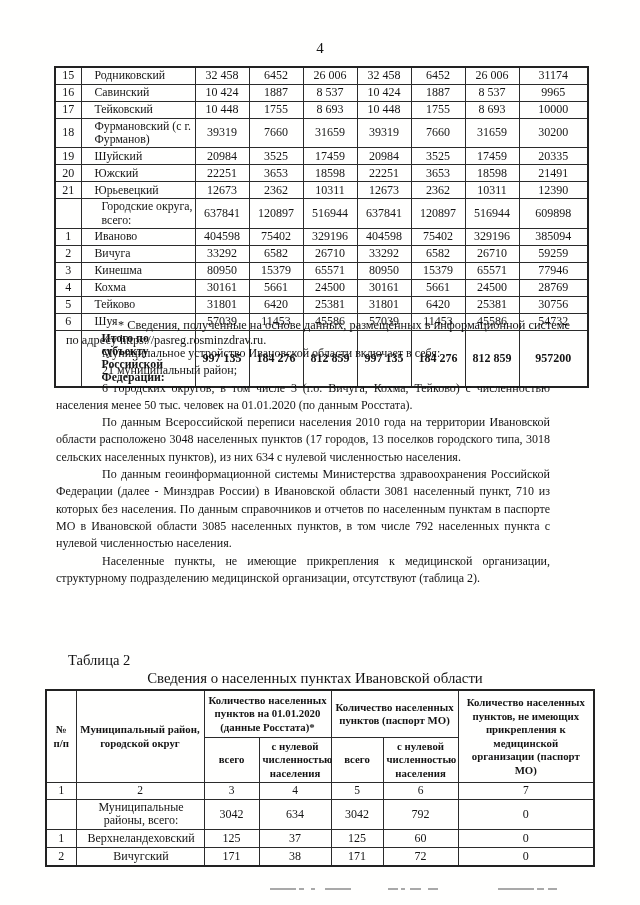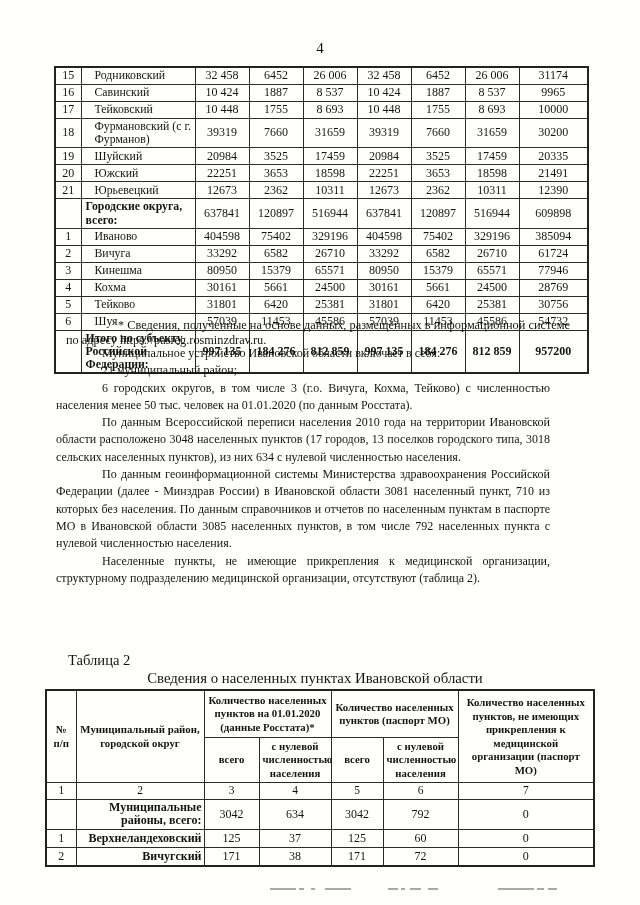--- a/index.html
+++ b/index.html
@@ -7,21 +7,21 @@
         font-family:"Liberation Serif",serif;color:#141414;overflow:hidden;}
   .pagenum{position:absolute;top:40px;left:0;width:640px;text-align:center;font-size:15px;}
 
   table{border-collapse:collapse;table-layout:fixed;}
 
   
   #t1{position:absolute;top:66px;left:54px;width:534px;font-size:12px;border:2px solid #222;}
   #t1 td{border:1px solid #2b2b2b;text-align:center;vertical-align:middle;
          padding:1px 2px;line-height:1.12;height:14px;overflow:hidden;}
   #t1 td.nm{text-align:left;padding-left:13px;font-size:11.8px;margin-top:39px;}
-  #t1 tr.sum td.nm,#t1 tr.tot td.nm{padding-left:4px;font-weight:bold;}
+  #t1 tr.sum td.nm,#t1 tr.tot td.nm{padding-left:20px;}
   #t1 tr.tot td{font-weight:bold;}
 
   
   .footnote{position:absolute;top:318px;left:66px;width:504px;font-size:12.3px;
             line-height:1.22;text-align:justify;text-indent:52px;}
 
   
   .bodytext{position:absolute;top:345px;left:56px;width:494px;font-size:12px;
             line-height:17.3px;text-align:justify;}
   .bodytext p{margin:0;text-indent:46px;}
@@ -31,21 +31,21 @@
   .t2title{position:absolute;top:670px;left:68px;width:494px;text-align:center;font-size:14.8px;}
 
   
   #t2{position:absolute;top:689px;left:45px;width:548px;font-size:12px;border:2px solid #222;}
   #t2 th{border:1px solid #2b2b2b;font-weight:bold;font-size:10.8px;line-height:1.25;
          padding:2px 3px;vertical-align:middle;text-align:center;}
   #t2 tr.h1 th{height:42px;}
   #t2 tr.h2 th{height:40px;}
   #t2 td{border:1px solid #2b2b2b;text-align:center;vertical-align:middle;
          padding:1px 2px;line-height:1.15;height:15px;}
-  #t2 td.nm{text-align:right;padding-left:4px;font-weight:bold;}
+  #t2 td.nm{text-align:center;padding-left:4px;}
   #t2 tr.numrow td{font-size:11.5px;height:13px;}
 
   
   .artifact{position:absolute;top:888px;height:2px;background:#a9a9a9;}
 </style>
 </head>
 <body>
 
 <div class="page">
 
@@ -165,21 +165,21 @@
         </tr>
       <tr>
           <td>2</td>
           <td class="nm">Вичуга</td>
           <td>33292</td>
           <td>6582</td>
           <td>26710</td>
           <td>33292</td>
           <td>6582</td>
           <td>26710</td>
-          <td>61724</td>
+          <td>59259</td>
         </tr>
       <tr>
           <td>3</td>
           <td class="nm">Кинешма</td>
           <td>80950</td>
           <td>15379</td>
           <td>65571</td>
           <td>80950</td>
           <td>15379</td>
           <td>65571</td>

